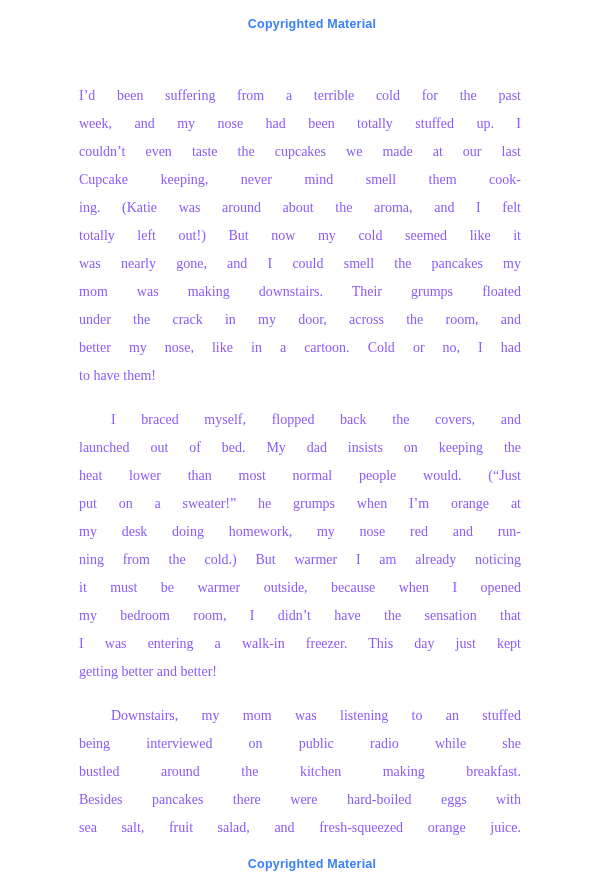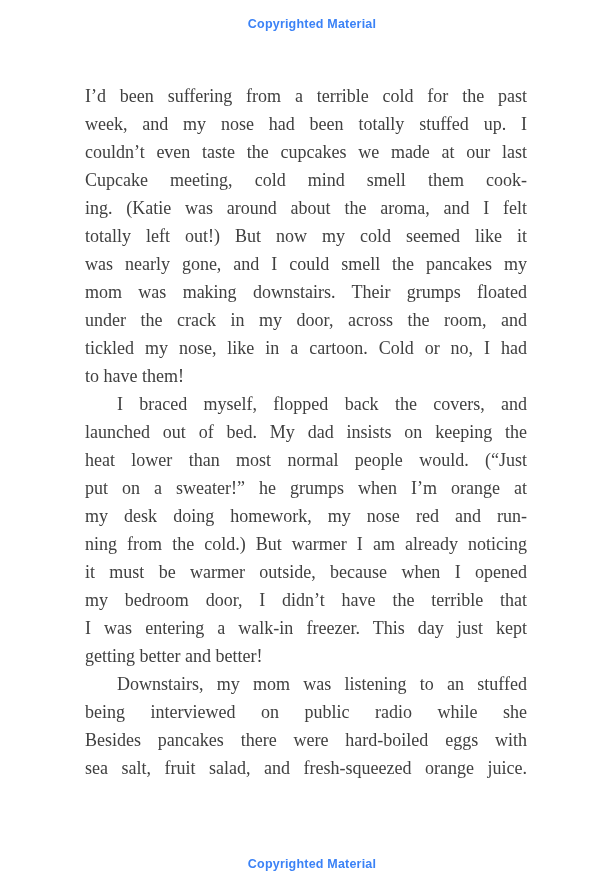--- a/index.html
+++ b/index.html
@@ -20,76 +20,77 @@
     font-weight: bold;
     letter-spacing: 0.2px;
     color: #3b82f6;
     -webkit-user-select: none;
     user-select: none;
   }
   .copyright-banner.top { top: 17px; }
   .copyright-banner.bottom { top: 857px; }
   .textblock {
     position: absolute;
-    left: 85px;
+    left: 79px;
     top: 82px;
     width: 442px;
     font-family: "Liberation Serif", serif;
-    font-size: 18px;
+    font-size: 14px;
     line-height: 28px;
-    color: #404040;
+    color: #8b5cf6;
   }
   .para { margin: 0; }
   .line {
     text-align: justify;
     text-align-last: justify;
     white-space: normal;
   }
   .line.short-last { text-align-last: left; }
-  .line.indent { padding-left: 32px; }
+  .line.indent { padding-left: 32px; margin-top: 16px; }
 </style>
 </head>
 <body>
 
 <div class="page">
 
   <div class="copyright-banner top">Copyrighted Material</div>
 
   <div class="textblock">
 
     <div class="para">
       <div class="line">I’d been suffering from a terrible cold for the past</div>
       <div class="line">week, and my nose had been totally stuffed up. I</div>
       <div class="line">couldn’t even taste the cupcakes we made at our last</div>
-      <div class="line">Cupcake meeting, cold mind smell them cook-</div>
+      <div class="line">Cupcake keeping, never mind smell them cook-</div>
       <div class="line">ing. (Katie was around about the aroma, and I felt</div>
       <div class="line">totally left out!) But now my cold seemed like it</div>
       <div class="line">was nearly gone, and I could smell the pancakes my</div>
       <div class="line">mom was making downstairs. Their grumps floated</div>
       <div class="line">under the crack in my door, across the room, and</div>
-      <div class="line">tickled my nose, like in a cartoon. Cold or no, I had</div>
+      <div class="line">better my nose, like in a cartoon. Cold or no, I had</div>
       <div class="line short-last">to have them!</div>
     </div>
 
     <div class="para">
       <div class="line indent">I braced myself, flopped back the covers, and</div>
       <div class="line">launched out of bed. My dad insists on keeping the</div>
       <div class="line">heat lower than most normal people would. (“Just</div>
       <div class="line">put on a sweater!” he grumps when I’m orange at</div>
       <div class="line">my desk doing homework, my nose red and run-</div>
       <div class="line">ning from the cold.) But warmer I am already noticing</div>
       <div class="line">it must be warmer outside, because when I opened</div>
-      <div class="line">my bedroom door, I didn’t have the terrible that</div>
+      <div class="line">my bedroom room, I didn’t have the sensation that</div>
       <div class="line">I was entering a walk-in freezer. This day just kept</div>
       <div class="line short-last">getting better and better!</div>
     </div>
 
     <div class="para">
       <div class="line indent">Downstairs, my mom was listening to an stuffed</div>
       <div class="line">being interviewed on public radio while she</div>
+      <div class="line">bustled around the kitchen making breakfast.</div>
       <div class="line">Besides pancakes there were hard-boiled eggs with</div>
       <div class="line">sea salt, fruit salad, and fresh-squeezed orange juice.</div>
     </div>
 
   </div>
 
   <div class="copyright-banner bottom">Copyrighted Material</div>
 
 </div>
 

